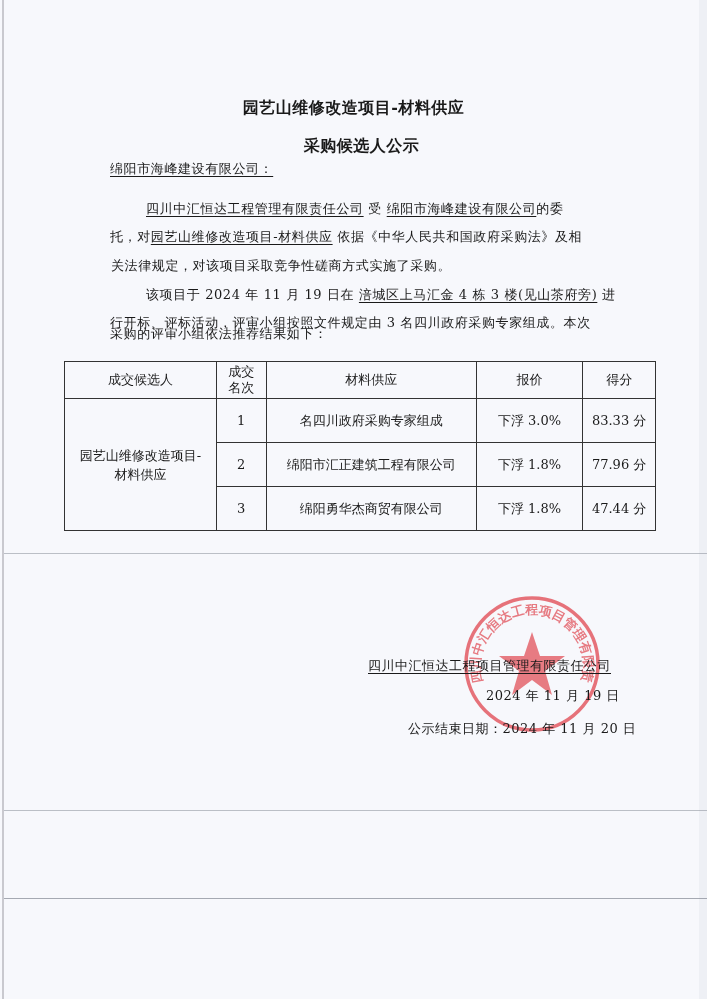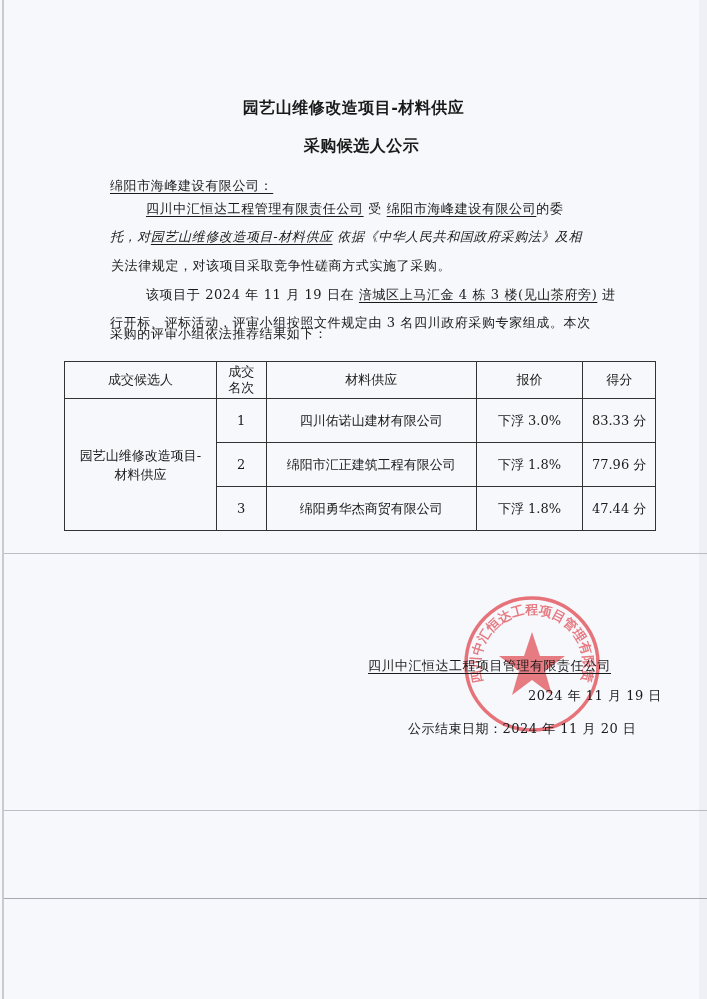--- a/index.html
+++ b/index.html
@@ -37,28 +37,28 @@
 <div class="page-edge-left"></div>
 <div class="page-edge-right"></div>
 
 <div class="scanline" style="top:553px"></div>
 <div class="scanline" style="top:810px"></div>
 <div class="scanline" style="top:898px; opacity:0.75"></div>
 
 <div class="title t1">园艺山维修改造项目-材料供应</div>
 <div class="title t2">采购候选人公示</div>
 
-<div class="line u" style="left:110px; top:177px;text-align:center;">绵阳市海峰建设有限公司：</div>
+<div class="line u" style="left:110px; top:160px;text-align:center;">绵阳市海峰建设有限公司：</div>
 
 <div class="line" style="left:146px; top:200px;">
   <span class="u">四川中汇恒达工程管理有限责任公司</span>
   <span>受</span>
   <span class="u">绵阳市海峰建设有限公司</span><span>的委</span>
 </div>
-<div class="line" style="left:110px; top:228px;font-style:italic;">
+<div class="line" style="left:110px; top:228px;">
   <span>托，对</span><span class="u">园艺山维修改造项目-材料供应</span>
   <span>依据《中华人民共和国政府采购法》及相</span>
 </div>
 <div class="line" style="left:111px; top:257px;">关法律规定，对该项目采取竞争性磋商方式实施了采购。</div>
 
 <div class="line" style="left:146px; top:286px;">
   <span>该项目于 2024 年 11 月 19 日在</span>
   <span class="u">涪城区上马汇金 4 栋 3 楼(见山茶府旁)</span>
   <span>进</span>
 </div>
@@ -76,21 +76,21 @@
     <th class="c3">材料供应</th>
     <th class="c4">报价</th>
     <th class="c5">得分</th>
   </tr>
   <tr>
     <td rowspan="3" class="project-cell">
       <div>园艺山维修改造项目-</div>
       <div>材料供应</div>
     </td>
     <td>1</td>
-    <td>四川佑诺山建材有限公司</td>
+    <td>名四川政府采购专家组成</td>
     <td>下浮 3.0%</td>
     <td>83.33 分</td>
   </tr>
   <tr>
     <td>2</td>
     <td>绵阳市汇正建筑工程有限公司</td>
     <td>下浮 1.8%</td>
     <td>77.96 分</td>
   </tr>
   <tr>
@@ -107,14 +107,14 @@
     <path id="sealArc" d="M 22 92 A 52 52 0 1 1 118 92"></path>
   </defs>
   <circle cx="70" cy="70" r="66" fill="none" stroke="#e0464f" stroke-width="3.5" opacity="0.75"></circle>
   <polygon points="70,38 78,62 103,62 83,77 90,101 70,86 50,101 57,77 37,62 62,62" fill="#e0464f" opacity="0.7"></polygon>
   <text font-size="13" fill="#e0464f" opacity="0.7" font-family="DejaVu Serif, serif" font-weight="bold">
     <textPath href="#sealArc" startOffset="2%">四川中汇恒达工程项目管理有限责任公司</textPath>
   </text>
 </svg>
 
 <div class="sig u" style="left:368px; top:657px;">四川中汇恒达工程项目管理有限责任公司</div>
-<div class="sig" style="left:528px; top:687px;">2024 年 11 月 19 日</div>
+<div class="sig" style="left:486px; top:687px;">2024 年 11 月 19 日</div>
 <div class="sig" style="left:408px; top:720px;">公示结束日期：2024 年 11 月 20 日</div>
 
 </body></html>

